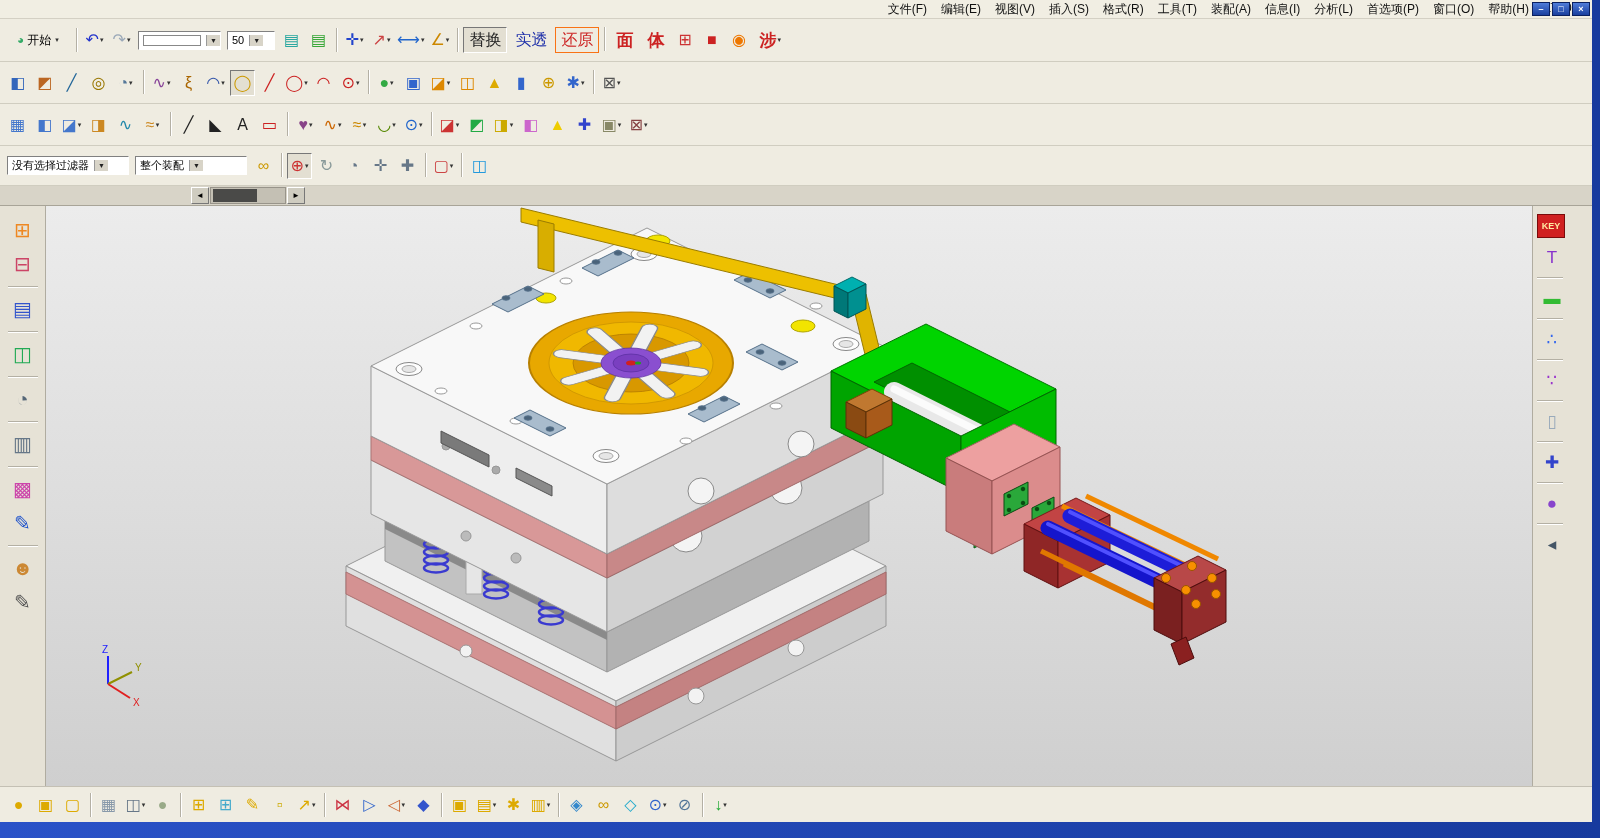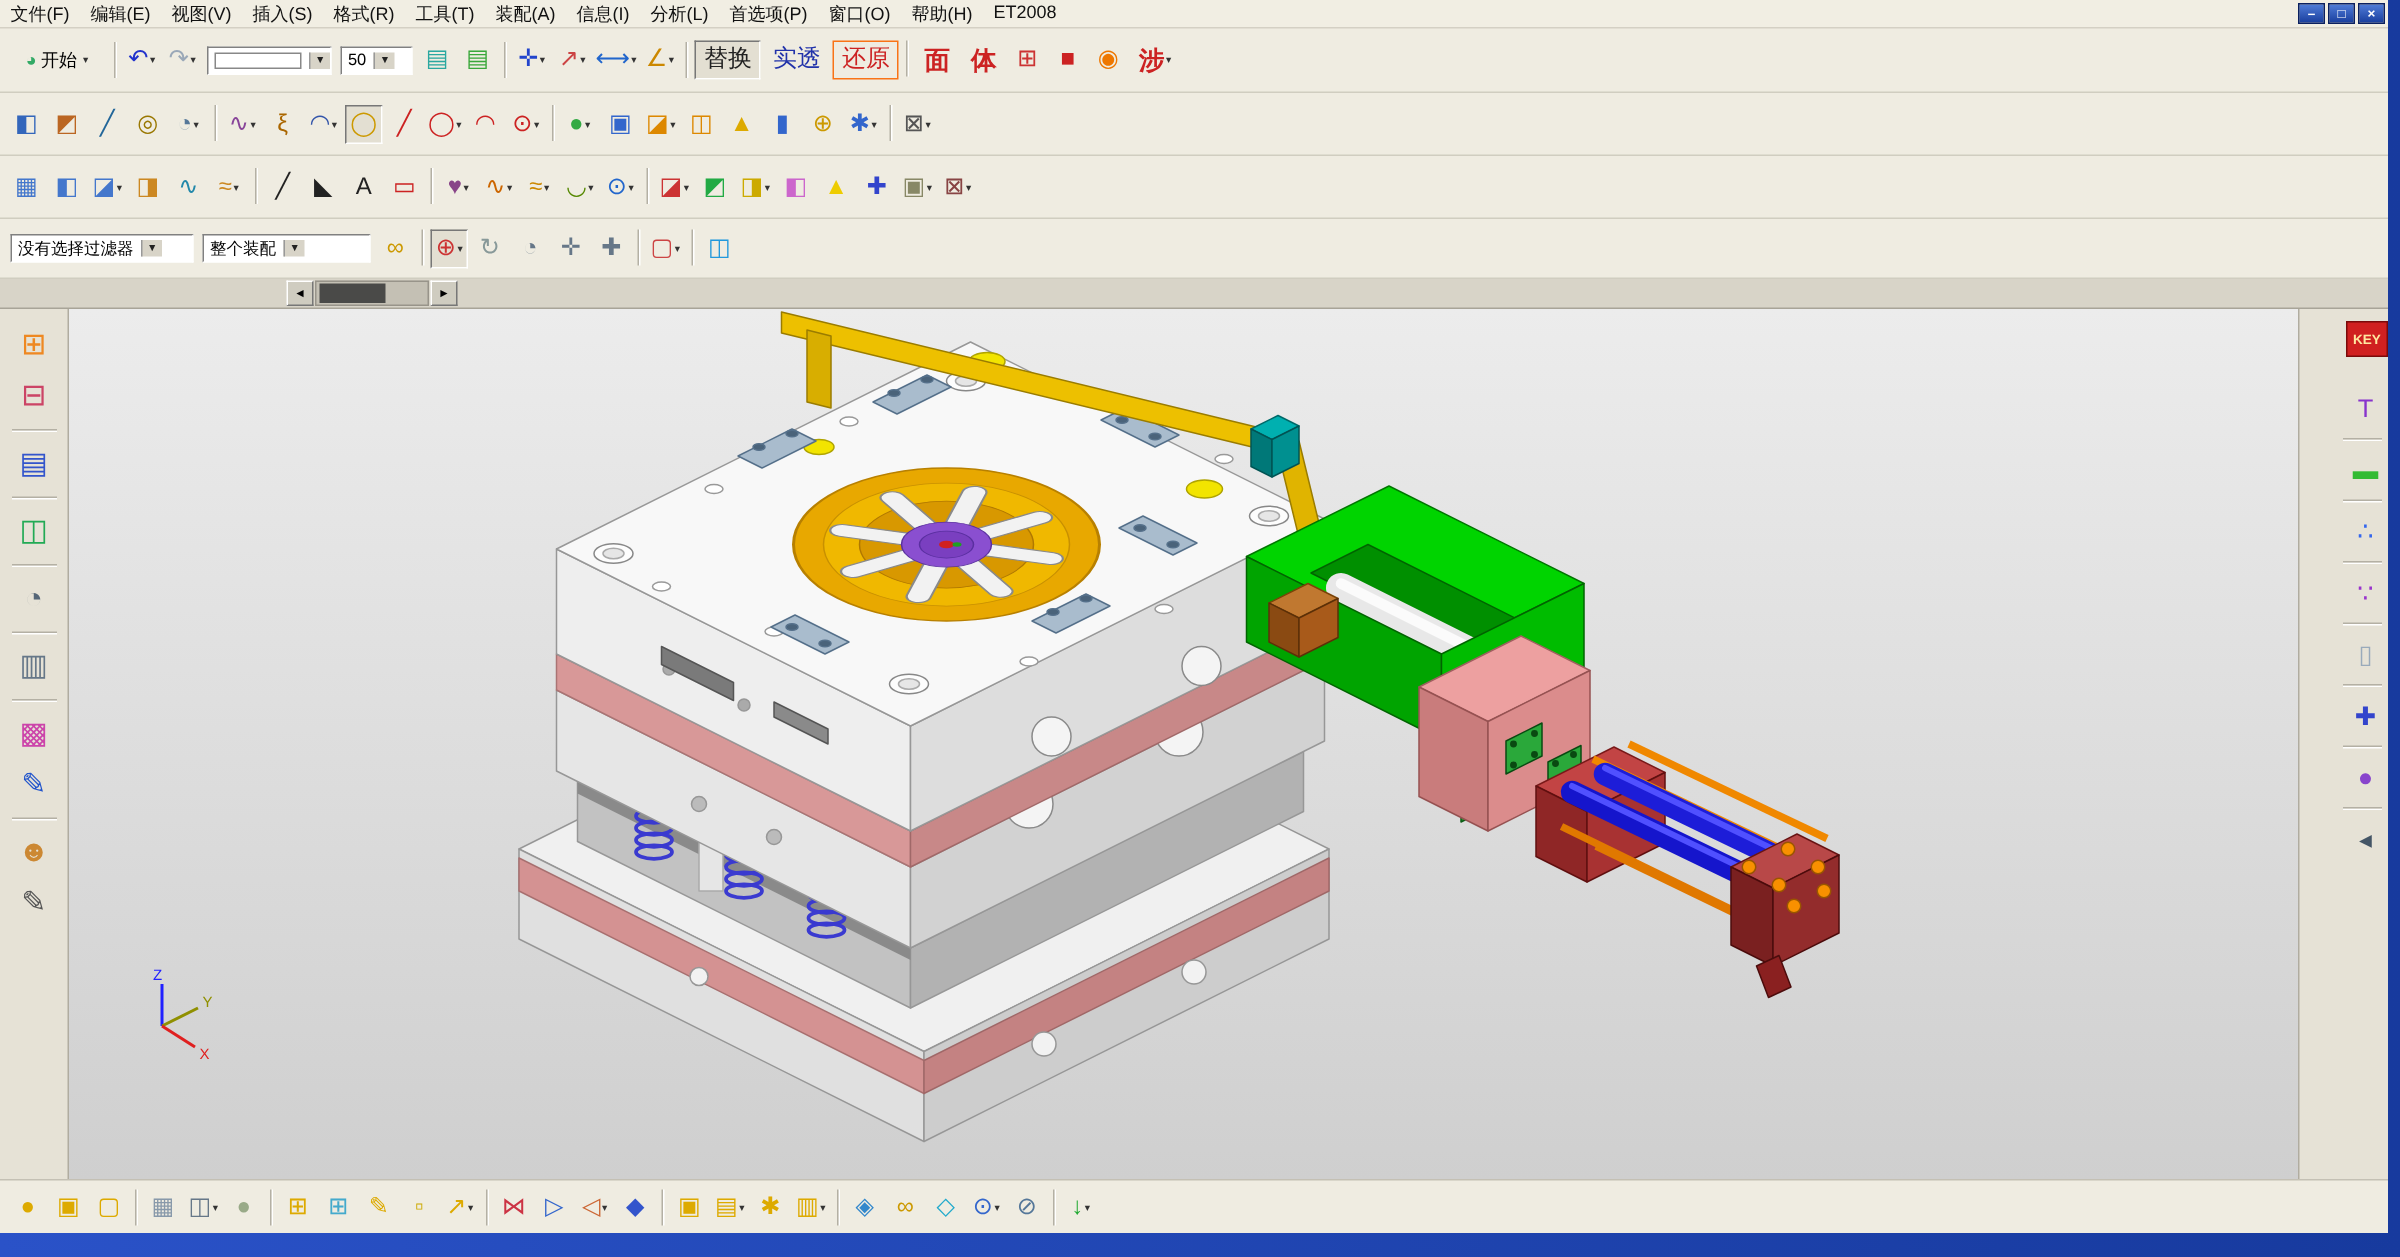--- a/index.html
+++ b/index.html
@@ -2,21 +2,21 @@
 <html><head>
 <meta charset="utf-8">
 <style>
   * { box-sizing:border-box; }
   html,body { margin:0; padding:0; }
   body { font-family:"Liberation Sans","DejaVu Sans",sans-serif; background:#555; }
   .app { position:relative; width:1600px; height:838px; background:linear-gradient(90deg,#2a52c8,#173a9e); overflow:hidden; }
   .content { position:absolute; left:0; top:0; width:1592px; height:822px; background:#efece1; display:flex; flex-direction:column; overflow:hidden; }
 
   
-  #menubar { height:19px; background:#f1eee3; display:flex; align-items:center; border-bottom:1px solid #d4d0c4; position:relative; }
+  #menubar { height:19px; background:#f1eee3; display:flex; align-items:center; border-bottom:1px solid #d4d0c4; position:relative;justify-content:flex-end; }
   .menu-item { padding:1px 7px; font-size:12px; color:#111; cursor:default; white-space:nowrap; }
   #winbtns { position:absolute; right:2px; top:2px; display:flex; gap:2px; }
   .winbtn { width:18px; height:14px; background:linear-gradient(#4f7cd8,#1a3f9e); color:#fff; border:1px solid #0a2060; font-size:9px; display:flex; align-items:center; justify-content:center; }
   .winbtn b { font-weight:bold; font-style:normal; color:#fff !important; }
 
   
   .trow { display:flex; align-items:center; background:#efece1; border-bottom:1px solid #d0cdc0; padding:0 4px; flex-shrink:0; }
   #row1 { height:43px; }
   #row2 { height:42px; }
   #row3 { height:42px; }
@@ -43,21 +43,21 @@
   .hsb-track { width:76px; height:17px; background:#c4c0b4; border:1px solid #98948a; display:flex; align-items:center; }
   .hsb-thumb { width:44px; height:13px; background:#4a4a48; margin-left:2px; }
 
   
   #main { flex:1; display:flex; min-height:0; }
   #leftbar { width:46px; background:#e6e2d6; border-right:1px solid #b0aca0; display:flex; flex-direction:column; align-items:center; padding-top:8px; gap:2px; flex-shrink:0; }
   #leftbar .tbi { width:32px; height:32px; font-size:20px; }
   #leftbar .tsep { width:30px; height:1px; margin:4px 0; box-shadow:0 1px 0 #fff; }
   #viewport { flex:1; position:relative; background:linear-gradient(180deg,#ececec,#cfcfcf); overflow:hidden; }
   #viewport svg { position:absolute; left:0; top:0; }
-  #rightbar { width:60px; background:#e6e2d6; border-left:1px solid #b0aca0; display:flex; flex-direction:column; align-items:flex-end; padding:8px 0 0 4px; gap:18px; flex-shrink:0; }
+  #rightbar { width:60px; background:#e6e2d6; border-left:1px solid #b0aca0; display:flex; flex-direction:column; align-items:flex-start; padding:8px 0 0 4px; gap:3px; flex-shrink:0; }
   #rightbar .tbi { width:28px; height:28px; font-size:17px; }
   #rightbar .tsep { width:26px; height:1px; margin:3px 0; box-shadow:0 1px 0 #fff; }
   #keybox { width:28px; height:24px; background:#d02020; color:#ffe8a0; font-size:9px; font-weight:bold; display:flex; align-items:center; justify-content:center; border:1px solid #7a0a0a; margin-bottom:2px; }
 
   
   #bottombar { height:36px; background:#efece1; border-top:1px solid #c4c0b4; display:flex; align-items:center; padding:0 5px; flex-shrink:0; }
 
   
   #watermark { position:absolute; right:6px; bottom:17px; width:180px; height:43px; background:#fff; border:1px solid #d6d6d6; display:flex; flex-direction:column; align-items:flex-end; justify-content:center; padding:2px 9px; z-index:50; }
   .wm-top { display:flex; align-items:center; gap:5px; }

